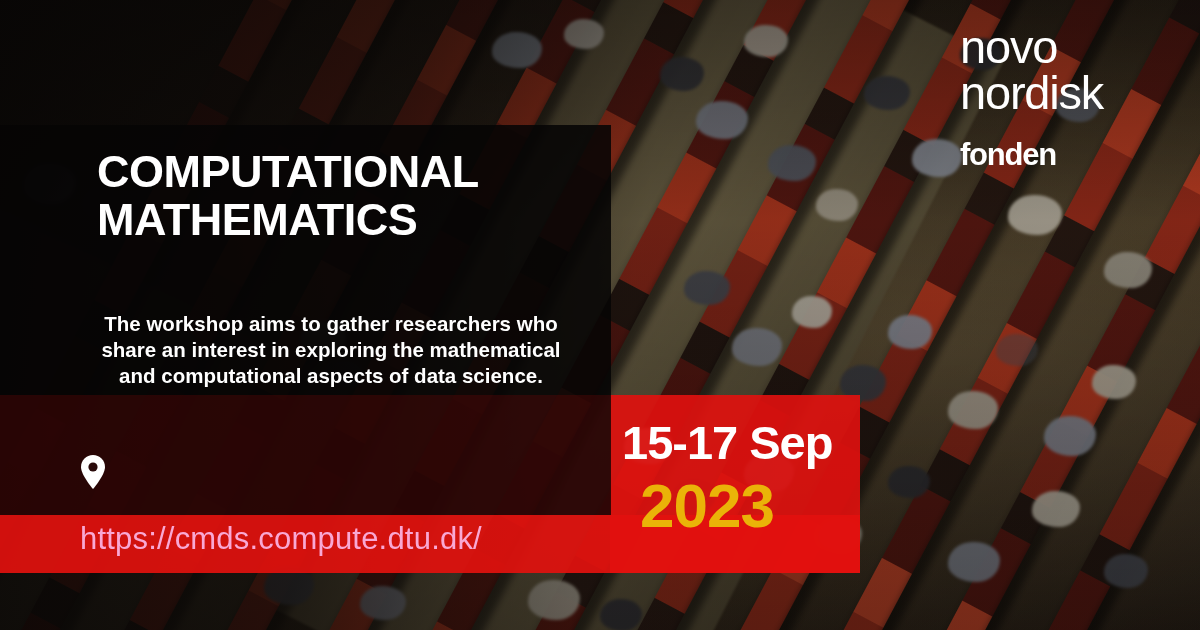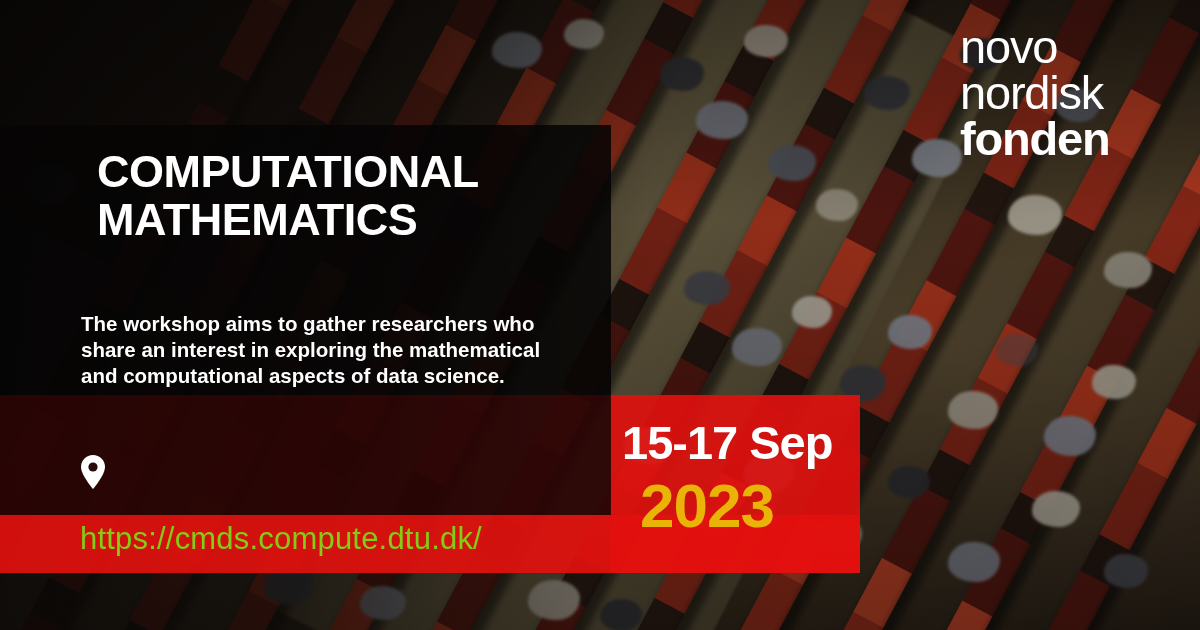--- a/index.html
+++ b/index.html
@@ -72,44 +72,44 @@
   .panel-red-tint { position:absolute; left:0; top:395px; width:611px; height:120px;
            background:rgba(120,8,6,0.30); }
 
   
   .headline { position:absolute; left:97px; top:148px; width:530px;
               color:#ffffff; font-weight:bold; font-size:45px; line-height:1.06;
               letter-spacing:-0.5px; }
   .headline .accent { color:#fb0d08; }
 
   .blurb { position:absolute; left:81px; top:311px; width:500px;
-           color:#ffffff; font-weight:bold; font-size:20.5px; line-height:1.28; }
+           color:#ffffff; font-weight:bold; font-size:20.5px; line-height:1.28;text-align:center; }
 
   .venue { position:absolute; left:81px; top:455px; display:flex; align-items:center; gap:16px; }
   .pin { width:24px; height:34px; flex:0 0 auto; }
   .venue-label { color:#fff; font-weight:bold; font-size:25px; letter-spacing:.1px; }
 
-  .url { position:absolute; left:80px; top:521px; color:#84cc16;
+  .url { position:absolute; left:80px; top:521px; color:#f9a8d4;
          font-size:31px; font-weight:400; letter-spacing:.2px; }
 
   .date-line1 { position:absolute; left:622px; top:415px; color:#fff;
                 font-weight:bold; font-size:47px; letter-spacing:-1px; }
   .date-line2 { position:absolute; left:640px; top:470px; color:#eab308;
                 font-weight:bold; font-size:62px; letter-spacing:-1px; }
 
   
   .logos { position:absolute; left:820px; top:18px; width:360px; height:160px; }
   .dtu-logo { position:absolute; left:8px; top:8px; width:112px; height:150px; }
   .dtu-word { font-weight:bold; font-size:46px; color:#e3e3e3;
               letter-spacing:-1px; line-height:1; font-stretch:condensed;
               transform:scaleX(0.92); transform-origin:left center; }
   .dtu-mark { margin-top:14px; width:96px; height:84px; display:block; }
   .nnf { position:absolute; left:140px; top:6px; width:218px; color:#fff; }
   .nnf-thin { font-size:47px; font-weight:300; line-height:.97; letter-spacing:-1.2px; }
-  .nnf-bold { font-size:47px; font-weight:bold; line-height:1.02; letter-spacing:-1.2px; }
+  .nnf-bold { font-size:31px; font-weight:bold; line-height:1.02; letter-spacing:-1.2px;margin-top:24px; }
 </style>
 </head>
 <body>
 
 <div id="banner">
 
   <div class="photo">
     <div class="aisle"></div>
     <div class="aisle2"></div>
 

